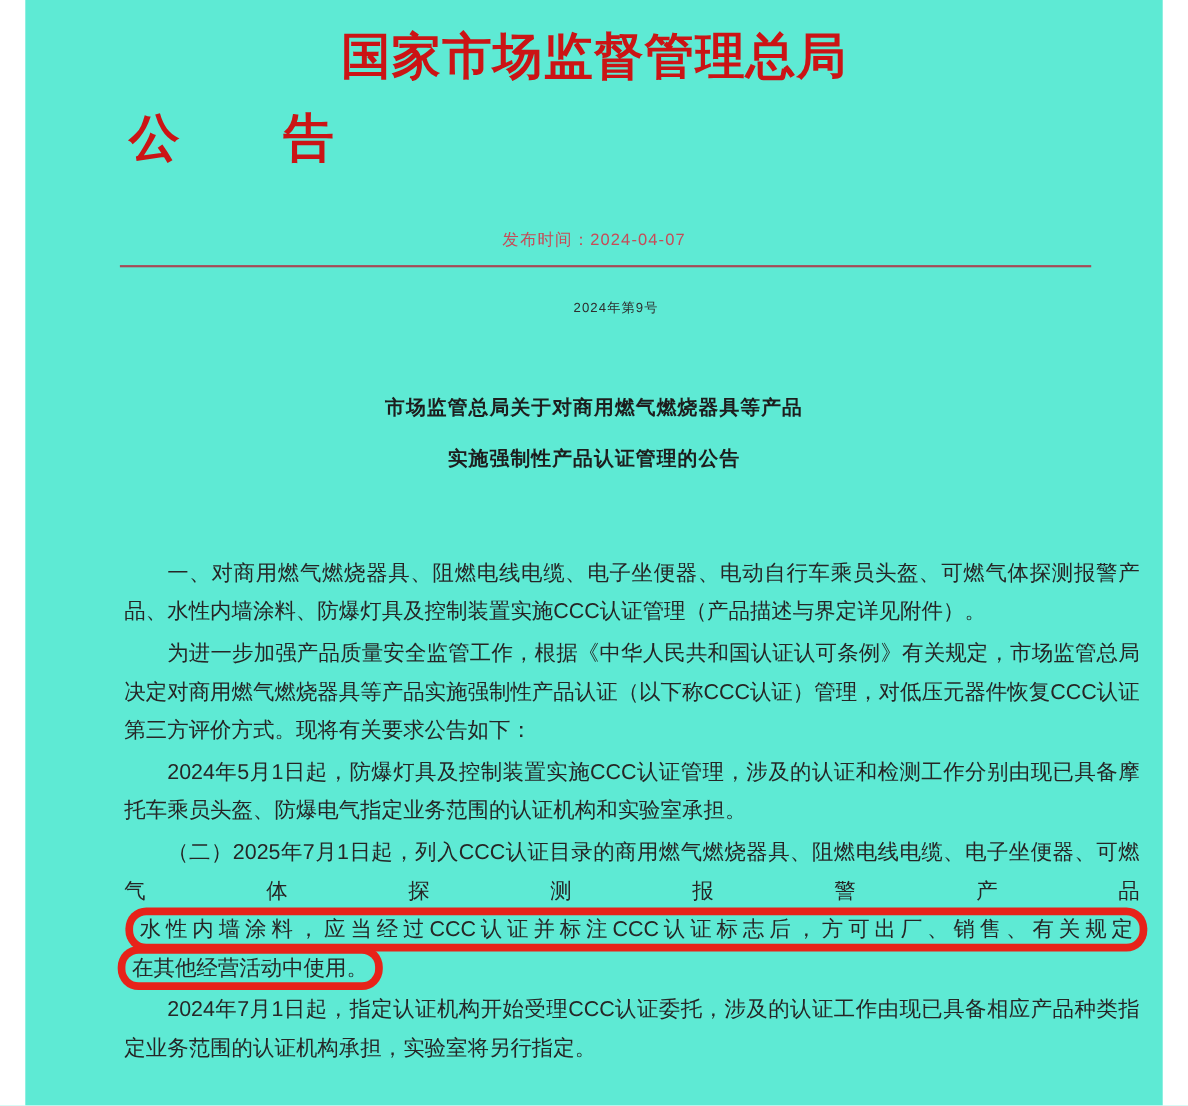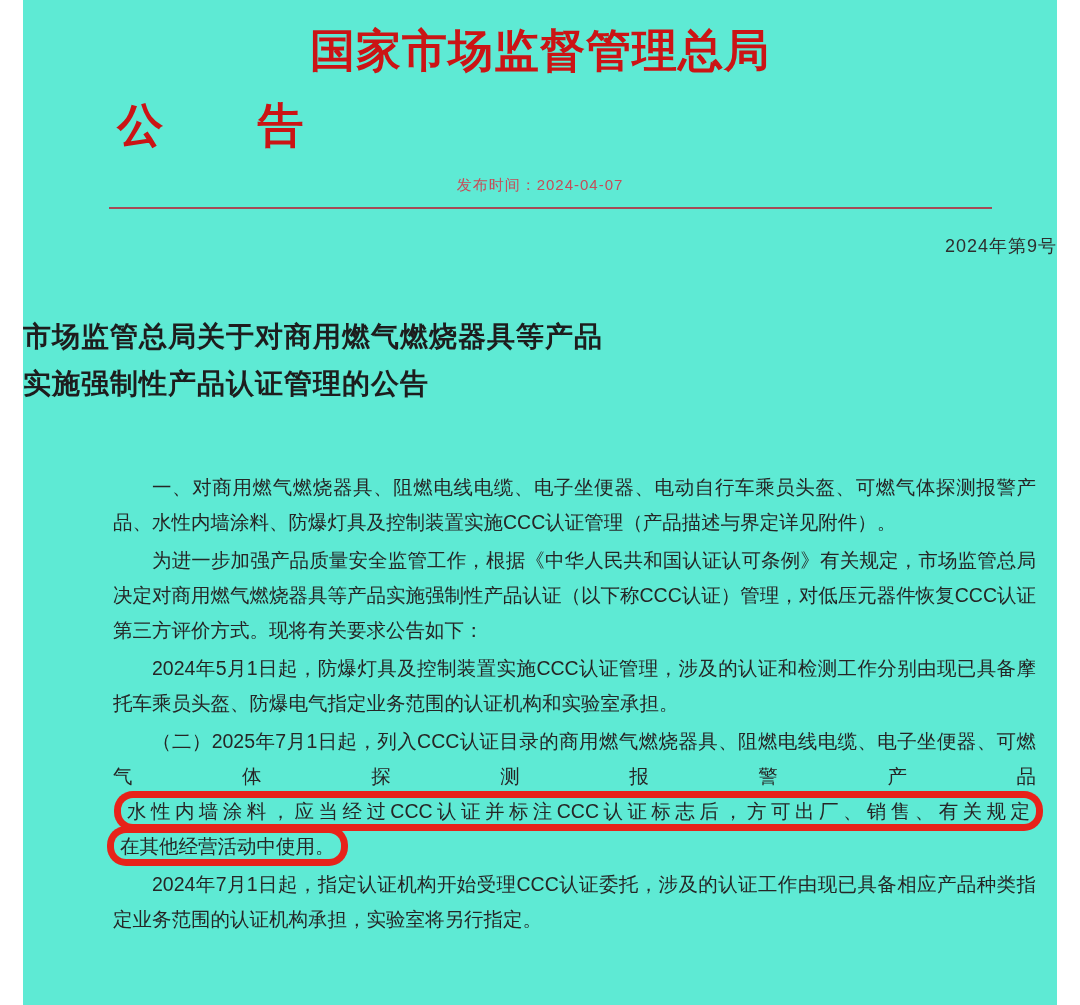--- a/index.html
+++ b/index.html
@@ -34,46 +34,46 @@
     margin-top: 23px;
     text-align: left;
     font-size: 46px;
     line-height: 50px;
     font-weight: 700;
     color: var(--title-red);
     letter-spacing: 2.05em;
     text-indent: 2.05em;
   }
   .pubdate {
-    margin-top: 26px;
+    margin-top: 60px;
     text-align: center;
     font-size: 15px;
     line-height: 18px;
     color: var(--date-red);
     letter-spacing: 1px;
   }
   .divider {
     margin: 13px 0 0 86px;
     width: 883px;
     height: 2px;
     background: var(--divider-red);
   }
   .doc-number {
     margin-top: 27px;
-    text-align: right;
-    font-size: 18px;
+    text-align: center;
+    font-size: 12px;
     line-height: 21px;
     color: #2e2e2e;
     letter-spacing: 1px;
     padding-left: 40px;
   }
   .doc-title {
     margin-top: 56px;
-    text-align: left;
-    font-size: 28px;
+    text-align: center;
+    font-size: 18px;
     line-height: 47px;
     font-weight: 700;
     color: var(--heading-black);
     letter-spacing: 1px;
   }
   .body-text {
     margin: 63px 0 0 90px;
     width: 923px;
     font-size: 19.5px;
     line-height: 35px;

